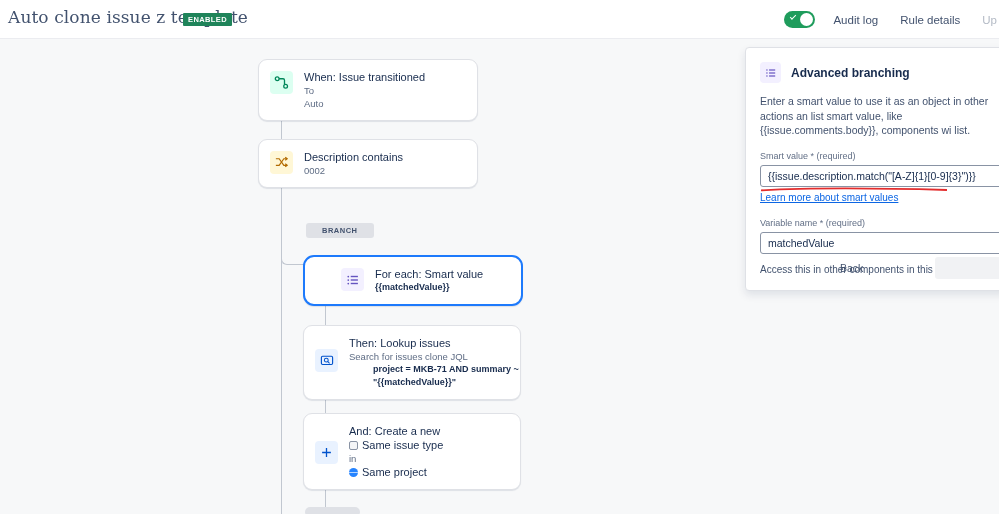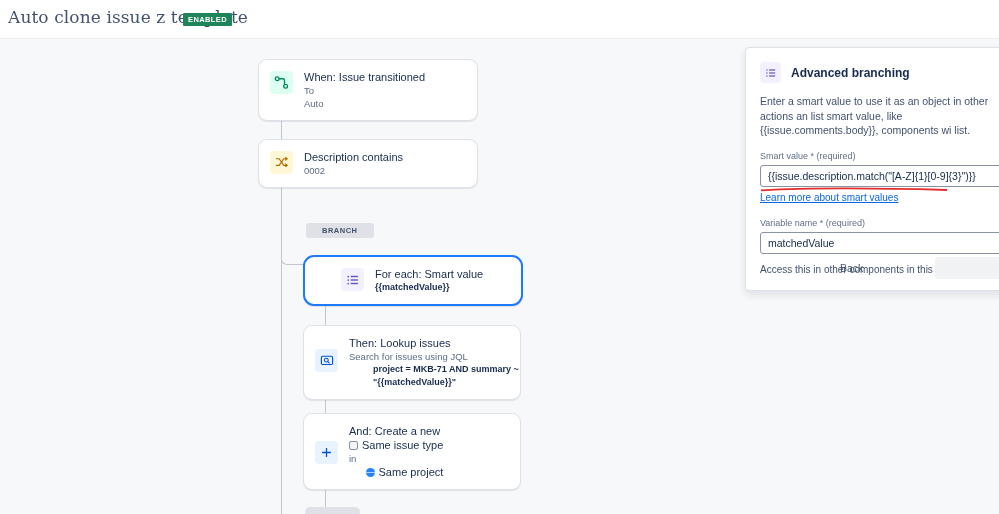--- a/index.html
+++ b/index.html
@@ -166,21 +166,20 @@
   .node-sub.mono-ish {
     font-weight: bold;
     font-size: 9px;
     color: #172b4d;
   }
   .sub-row {
     display: flex;
     align-items: center;
     gap: 4px;
     line-height: 14px;
-    justify-content: flex-end;
   }
   .mini-square {
     width: 9px; height: 9px;
     border: 1px solid #8993a4;
     border-radius: 2px;
     flex: none;
     background: #f4f5f7;
   }
   .mini-globe {
     width: 9px; height: 9px;
@@ -323,20 +322,29 @@
     cursor: pointer;
   }
 </style>
 </head>
 <body>
 
 <div id="topbar">
   <div id="rule-title">Auto clone issue z template</div>
   <div id="enabled-badge">ENABLED</div>
 
+  <div id="toolbar">
+    <div class="toggle">
+      <div class="knob"></div>
+      <div class="tick"></div>
+    </div>
+    <div class="tb-link">Audit log</div>
+    <div class="tb-link">Rule details</div>
+    <div class="tb-btn-cut">Up</div>
+  </div>
 </div>
 
 <div id="canvas">
 
   <div class="vline" style="left:281px; top:80px; height:38px;"></div>
   <div class="vline" style="left:281px; top:145px; height:330px;"></div>
   <div class="elbow" style="left:281px; top:176px; width:44px; height:50px;"></div>
   <div class="vline" style="left:325px; top:226px; height:53px;"></div>
   <div class="vline" style="left:325px; top:261px; height:220px;"></div>
 
@@ -392,21 +400,21 @@
   <div class="node" style="left:303px; top:286px; width:218px;">
     <div class="node-icon ic-blue" style="margin-top:13px;">
       <svg width="14" height="14" viewBox="0 0 16 16" aria-hidden="true">
         <rect x="1.6" y="2.6" width="12.8" height="9.4" rx="1.4" fill="none" stroke="#0052cc" stroke-width="1.3"></rect>
         <circle cx="7.2" cy="7" r="2.2" fill="none" stroke="#0052cc" stroke-width="1.2"></circle>
         <path d="M8.9 8.7 L11 10.6" stroke="#0052cc" stroke-width="1.2"></path>
       </svg>
     </div>
     <div class="node-body">
       <div class="node-title">Then: Lookup issues</div>
-      <div class="node-sub">Search for issues using JQL</div>
+      <div class="node-sub">Search for issues clone JQL</div>
       <div class="node-sub strong">project = MKB-71 AND summary ~</div>
       <div class="node-sub strong">"{{matchedValue}}"</div>
     </div>
   </div>
 
   <div class="node" style="left:303px; top:374px; width:218px;">
     <div class="node-icon ic-blue" style="margin-top:17px;">
       <svg width="13" height="13" viewBox="0 0 16 16" aria-hidden="true">
         <path d="M8 2.6 V13.4 M2.6 8 H13.4" stroke="#0052cc" stroke-width="1.6"></path>
       </svg>

